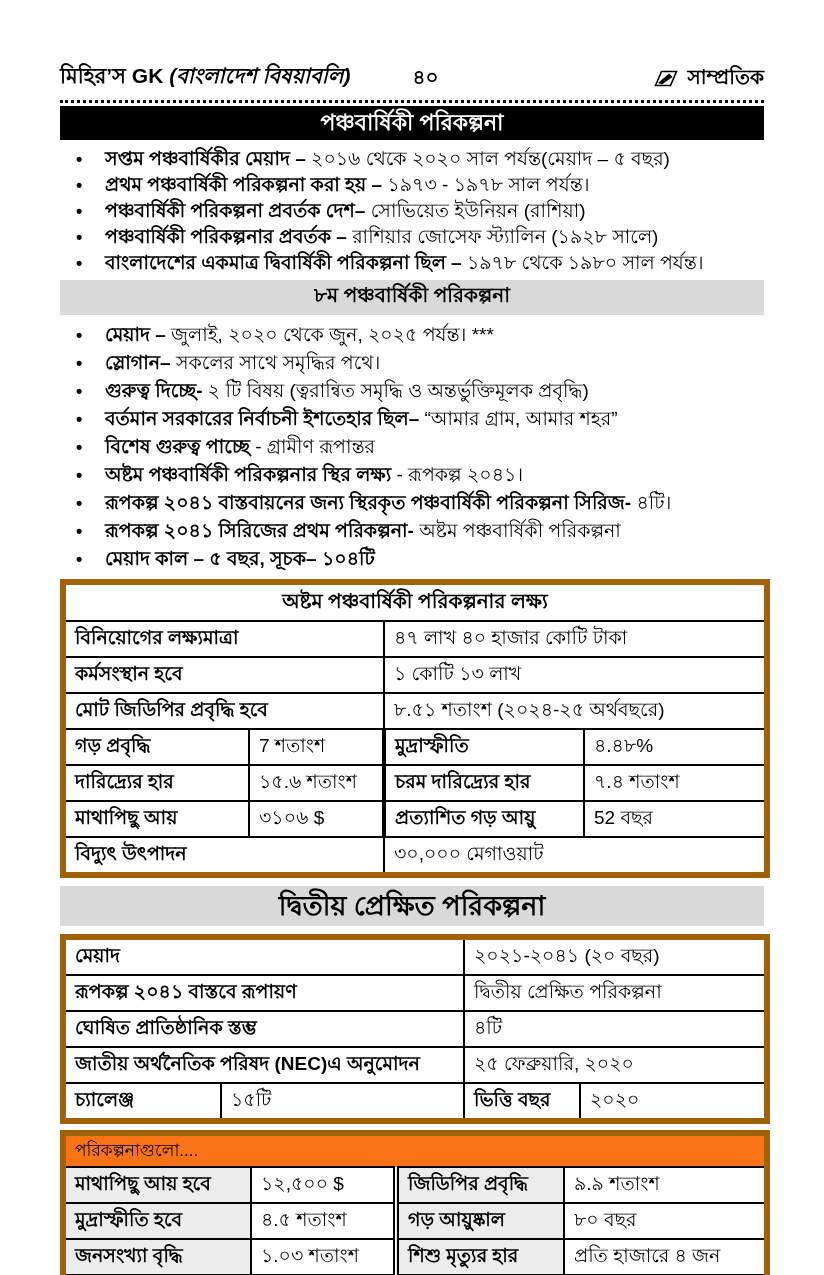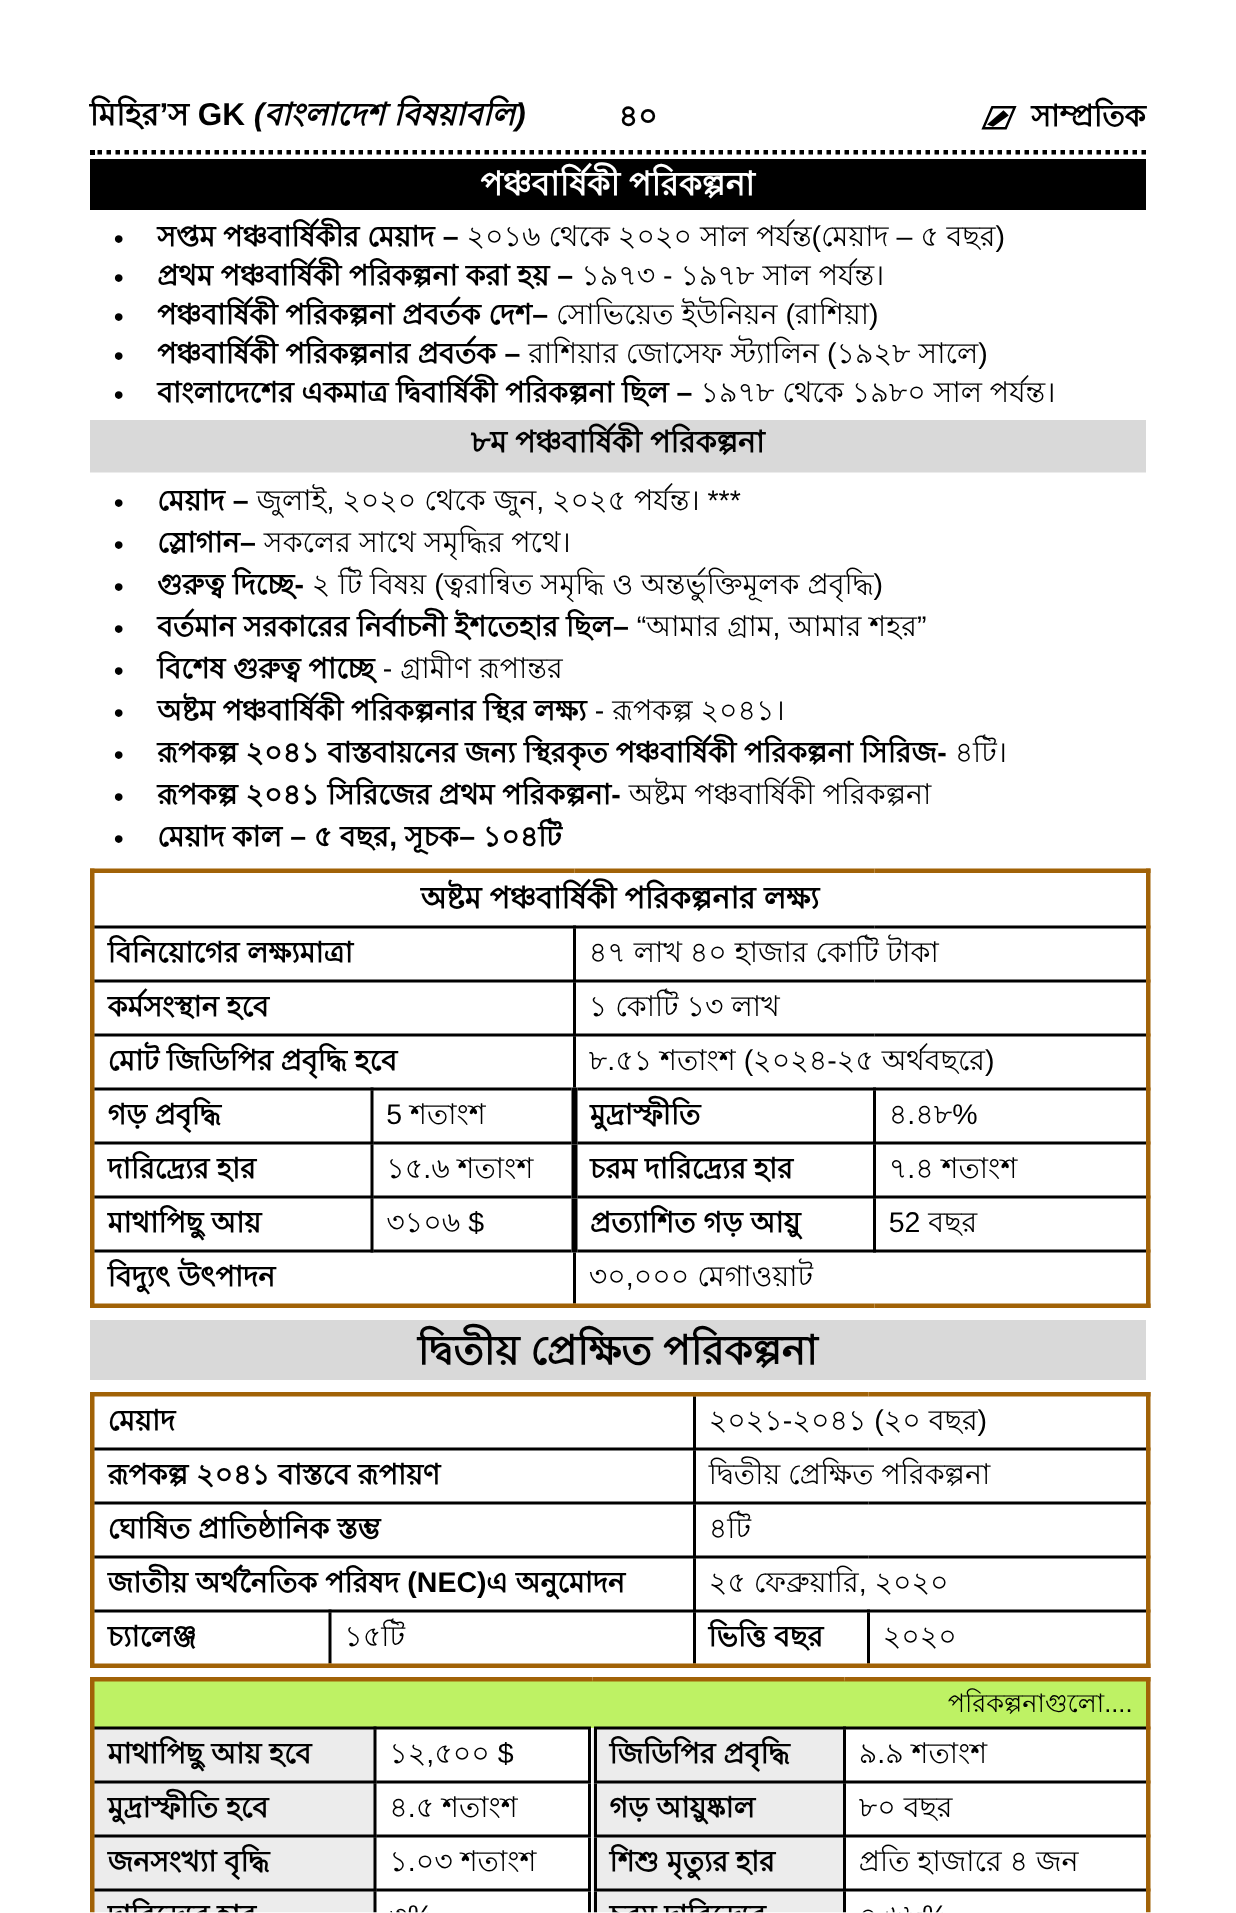--- a/index.html
+++ b/index.html
@@ -49,28 +49,28 @@
 
   
   .band {
     background: #d9d9d9; text-align: center;
     font-weight: 700; font-size: 20px; line-height: 30px; height: 35px;
     white-space: nowrap;
   }
   .band.big { font-size: 27px; line-height: 40px; height: 40px; margin: 8px 0 8px 0; }
 
   
-  table { border-collapse: collapse; width: 704px; table-layout: fixed; margin-top: 6px; border: 3px solid #a16207; }
+  table { border-collapse: collapse; width: 704px; table-layout: fixed; margin-top: 6px; border: 6px solid #a16207; }
   td, th { border: 2px solid #000; padding: 1px 9px; font-size: 19px; height: 32px; vertical-align: middle; text-align: left; white-space: nowrap; }
   th { text-align: center; font-weight: 700; font-size: 20px; }
   .lbl { font-weight: 700; }
   .sep  { border-left-width: 4px; }
   .sep2 { border-left: 6px double #000; }
   table.t3 .lbl { background: #ececec; }
-  .caprow { background: #bef264; text-align: right; font-weight: 400; font-size: 17px; height: 26px; }
+  .caprow { background: #f97316; text-align: left; font-weight: 400; font-size: 17px; height: 26px; }
 </style>
 </head>
 <body>
 
 <div class="page">
   <div class="content">
 
     <div class="hdr">
       <div class="hdr-left">
         <span>মিহির’স GK </span><span class="sub">(বাংলাদেশ বিষয়াবলি)</span>
@@ -125,21 +125,21 @@
       <tr>
         <td colspan="2" class="lbl">কর্মসংস্থান হবে</td>
         <td colspan="2">১ কোটি ১৩ লাখ</td>
       </tr>
       <tr>
         <td colspan="2" class="lbl">মোট জিডিপির প্রবৃদ্ধি হবে</td>
         <td colspan="2">৮.৫১ শতাংশ (২০২৪-২৫ অর্থবছরে)</td>
       </tr>
       <tr>
         <td class="lbl">গড় প্রবৃদ্ধি</td>
-        <td>5 শতাংশ</td>
+        <td>7 শতাংশ</td>
         <td class="lbl sep">মুদ্রাস্ফীতি</td>
         <td>৪.৪৮%</td>
       </tr>
       <tr>
         <td class="lbl">দারিদ্র্যের হার</td>
         <td>১৫.৬ শতাংশ</td>
         <td class="lbl sep">চরম দারিদ্র্যের হার</td>
         <td>৭.৪ শতাংশ</td>
       </tr>
       <tr>

